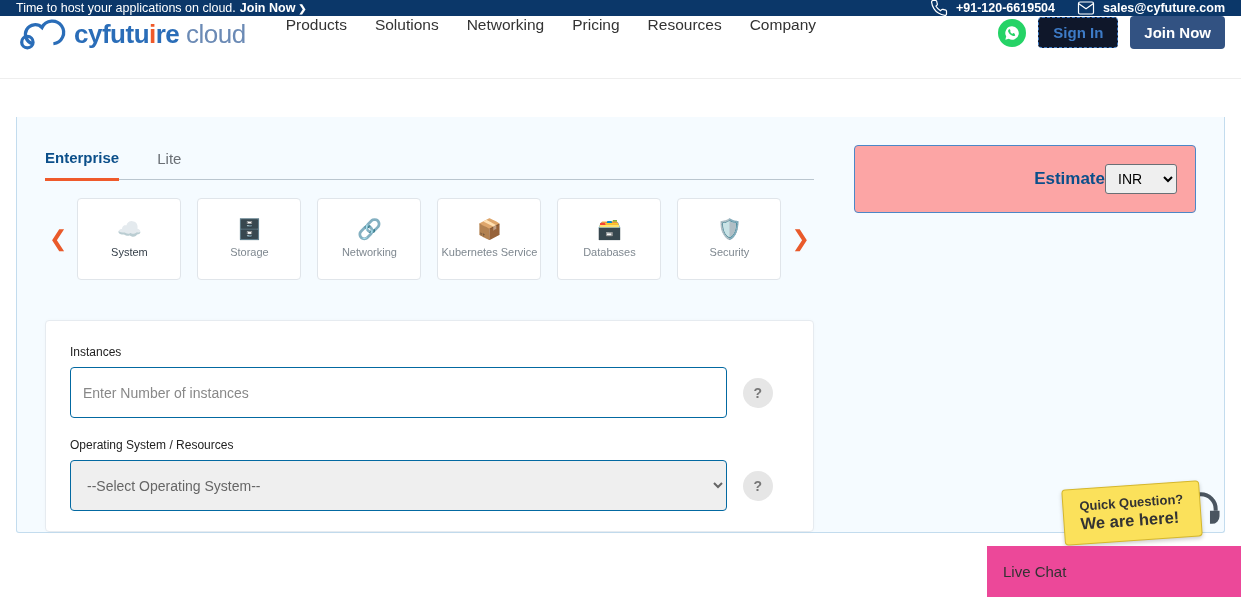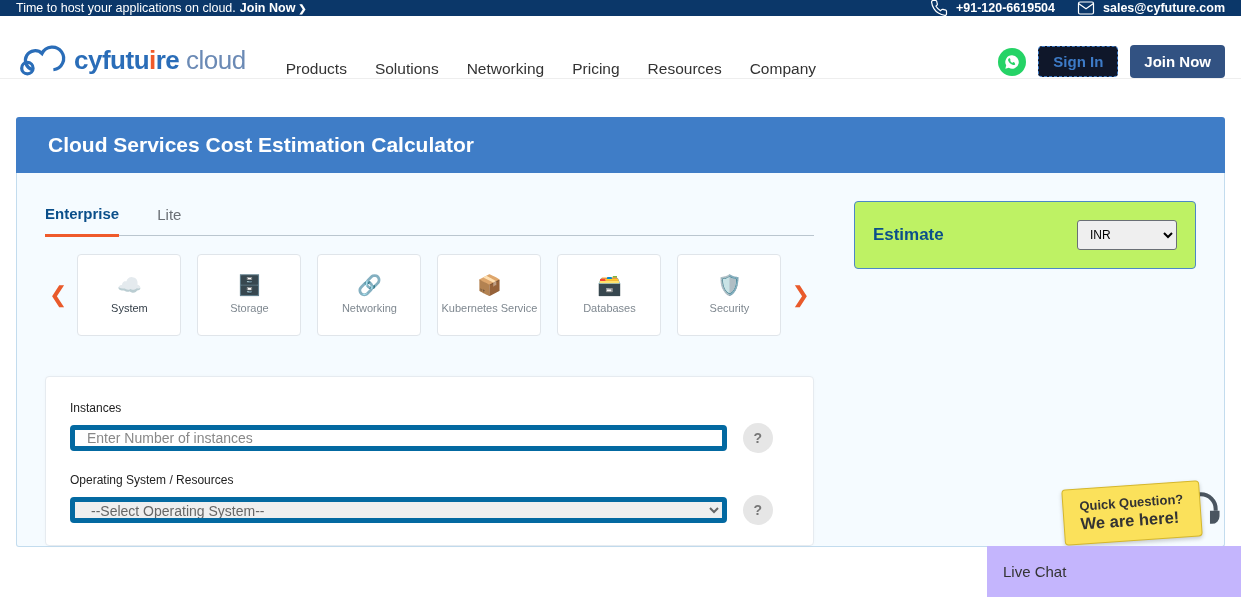--- a/index.html
+++ b/index.html
@@ -3,21 +3,21 @@
 <meta charset="utf-8">
 <style>
   * { box-sizing: border-box; margin: 0; padding: 0; font-family: -apple-system, BlinkMacSystemFont, "Segoe UI", Arial, sans-serif; }
   body { width: 1241px; background: #fff; }
   .topbar { background: #0b3769; color: #fff; height: 16px; display: flex; align-items: center; justify-content: space-between; padding: 4px 16px; font-size: 12.5px; }
   .topbar .promo { display: flex; align-items: center; gap: 4px; }
   .topbar .promo a { color: #fff; text-decoration: none; font-weight:600; }
   .topbar .contacts { display: flex; align-items: center; gap: 22px; }
   .topbar .contacts .item { display: flex; align-items: center; gap: 8px; color:#fff; font-weight:600;}
   .topbar svg { width:18px; height:18px; stroke:#fff; fill:none; stroke-width:1.6; }
-  .navbar { background:#fff; height:63px; display:flex; align-items:flex-end; padding:0 16px; border-bottom:1px solid #eee;}
+  .navbar { background:#fff; height:63px; display:flex; align-items:flex-start; padding:0 16px; border-bottom:1px solid #eee;}
   .logo { display:flex; align-items:center; gap:6px; color:#2a6db8; font-weight:700; font-size:26px; letter-spacing:-0.5px;}
   .logo .thin { font-weight:400; color:#6b8ab5;}
   .logo .u { color:#2a6db8; }
   .logo .i-dot { color:#f05a2a; }
   .logo .loop { color:#2a6db8; }
   .logo-icon { width:52px; height:36px; }
   .navlinks { display:flex; gap:28px; margin-left:40px; font-size:15.5px; color:#333; }
   .navlinks a { color:#333; text-decoration:none; }
   .nav-right { margin-left:auto; display:flex; align-items:center; gap:12px;}
   .nav-right .whatsapp { width:28px; height:28px; background:#25d366; border-radius:50%; display:flex; align-items:center; justify-content:center;}
@@ -37,34 +37,34 @@
   .cat-row .arrow { color:#e95a2b; font-size:22px; cursor:pointer; padding:4px; }
   .cats { display:flex; gap:16px; }
   .cat { width:104px; height:82px; background:#fff; border:1px solid #e0e5ea; border-radius:4px; display:flex; flex-direction:column; align-items:center; justify-content:center; gap:6px; cursor:pointer;}
   .cat .label { font-size:11px; color:#7f8890; text-align:center; line-height:1.2;}
   .cat.compute .label{ color:#36404a;}
   .cat .ic { width:28px;height:22px; display:flex;align-items:center;justify-content:center;font-size:20px;}
   .panel { background:#fff; border:1px solid #e6ebf0; border-radius:4px; margin-top:40px; padding:24px 40px 0 24px; box-shadow:0 0 4px rgba(0,0,0,0.02);}
   .panel h2 { color:#2a6db8; font-size:18px; font-weight:800; border-bottom:2px solid #2a6db8; display:inline-block; padding-bottom:4px; margin-bottom:22px;}
   .field-label { font-size:12px; color:#222; font-weight:500; margin-bottom:8px; display:block;}
   .row { display:flex; align-items:center; gap:16px; margin-bottom:20px;}
-  .row input, .row select { flex:1; height:26px; border:5px solid #0369a1; border-radius:4px; padding:0 12px; font-size:14px; color:#555;}
+  .row input, .row select { flex:1; height:51px; border:1px solid #0369a1; border-radius:4px; padding:0 12px; font-size:14px; color:#555;}
   .row input::placeholder{ color:#888;}
   .row select { color:#666;}
   .help { width:30px;height:30px; background:#e6e6e6; border-radius:50%; display:flex;align-items:center;justify-content:center; color:#777; font-weight:700; cursor:pointer; font-size:14px;}
-  .estimate-card { background:#bef264; border:1px solid #4c87c7; border-radius:4px; padding:18px 18px; display:flex; align-items:center; justify-content:space-between;}
+  .estimate-card { background:#fca5a5; border:1px solid #4c87c7; border-radius:4px; padding:18px 18px; display:flex; align-items:center; justify-content:flex-end;}
   .estimate-card .title { color:#0b4f8a; font-size:17px; font-weight:800;}
-  .estimate-card select { height:30px; border:1px solid #6a6f75; border-radius:3px; padding:0 8px; width:100px; font-size:12px;}
+  .estimate-card select { height:30px; border:1px solid #6a6f75; border-radius:3px; padding:0 8px; width:72px; font-size:14px;}
   .chat-widget { position:absolute; right:0; bottom:0; width:254px; }
   .chat-bubble { position:absolute; right:40px; bottom:56px; transform:rotate(-4deg); background:#fbe15b; border:1px solid #d5b72b; padding:10px 16px; border-radius:4px; box-shadow:0 2px 4px rgba(0,0,0,0.2); font-weight:700; color:#333; line-height:1.15;}
   .chat-bubble .l1{ font-size:13px;}
   .chat-bubble .l2{ font-size:16.5px;}
   .headset { position:absolute; right:18px; bottom:62px; }
   .headset svg{ width:44px;height:44px; stroke:#4a5560; fill:none; stroke-width:2.2;}
-  .chat-bar { position:absolute; bottom:0; right:0; width:254px; height:51px; background:#c4b5fd; display:flex; align-items:center; padding:0 16px; color:#333; font-size:15px;}
+  .chat-bar { position:absolute; bottom:0; right:0; width:254px; height:51px; background:#ec4899; display:flex; align-items:center; padding:0 16px; color:#333; font-size:15px;}
   .container { position:relative; width:1241px; height:597px; overflow:hidden;}
   .chev{font-size:10px;}
 </style>
 </head>
 <body>
 <div class="container">
 
 <div class="topbar">
   <div class="promo">
     <span>Time to host your applications on cloud.</span>
@@ -108,21 +108,20 @@
       <svg viewBox="0 0 24 24">
             <path d="M12 2a10 10 0 0 0-8.7 15L2 22l5.2-1.3A10 10 0 1 0 12 2zm4.9 13.5c-.2.6-1.2 1.1-1.7 1.1-.4 0-1 .2-3.3-.7-2.8-1.1-4.5-4-4.6-4.2-.1-.2-1.1-1.4-1.1-2.7s.7-1.9 1-2.2c.2-.2.5-.3.7-.3h.5c.2 0 .4 0 .6.4l.8 2c.1.1.1.3 0 .4-.3.5-.6.5-.5.9 0 .1 1 2.1 2.9 2.9.3.1.5.1.6-.1l.7-.8c.2-.2.4-.2.6-.1l1.8.9c.2.1.4.2.4.3.1.2.1.7-.1 1.3z"></path>
           </svg>
     </div>
     <button class="signin">Sign In</button>
     <button class="join">Join Now</button>
   </div>
 </div>
 
 <div class="page">
-  <div class="banner">Cloud Services Cost Estimation Calculator</div>
   <div class="frame">
     <div class="left">
       <div class="tabs">
         <div class="tab active">Enterprise</div>
         <div class="tab inactive">Lite</div>
       </div>
 
       <div class="cat-row">
         <div class="arrow">❮</div>
         <div class="cats">

